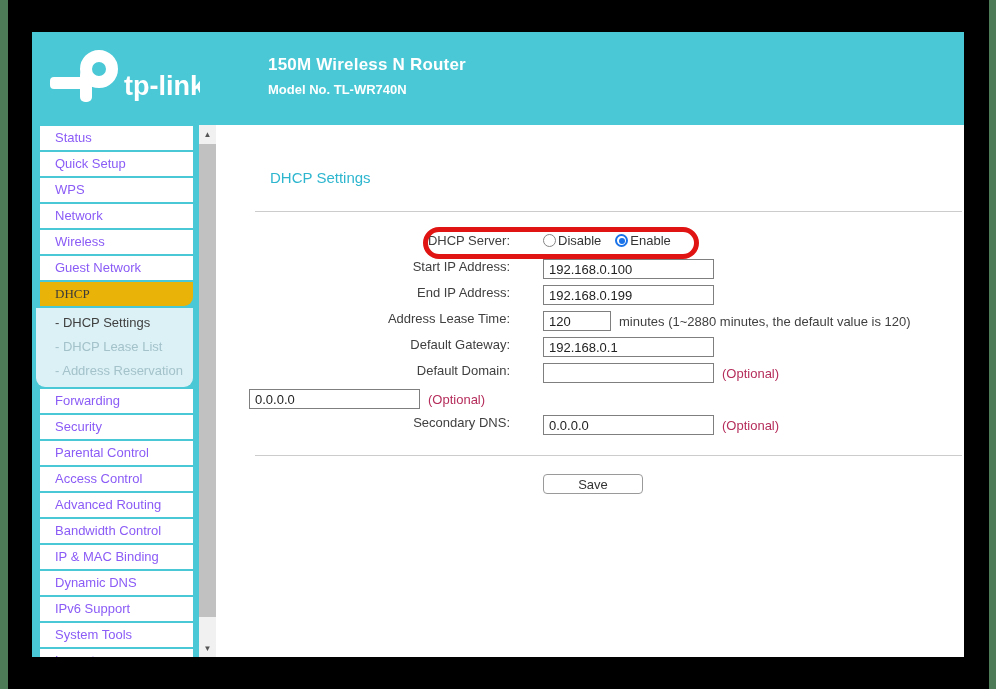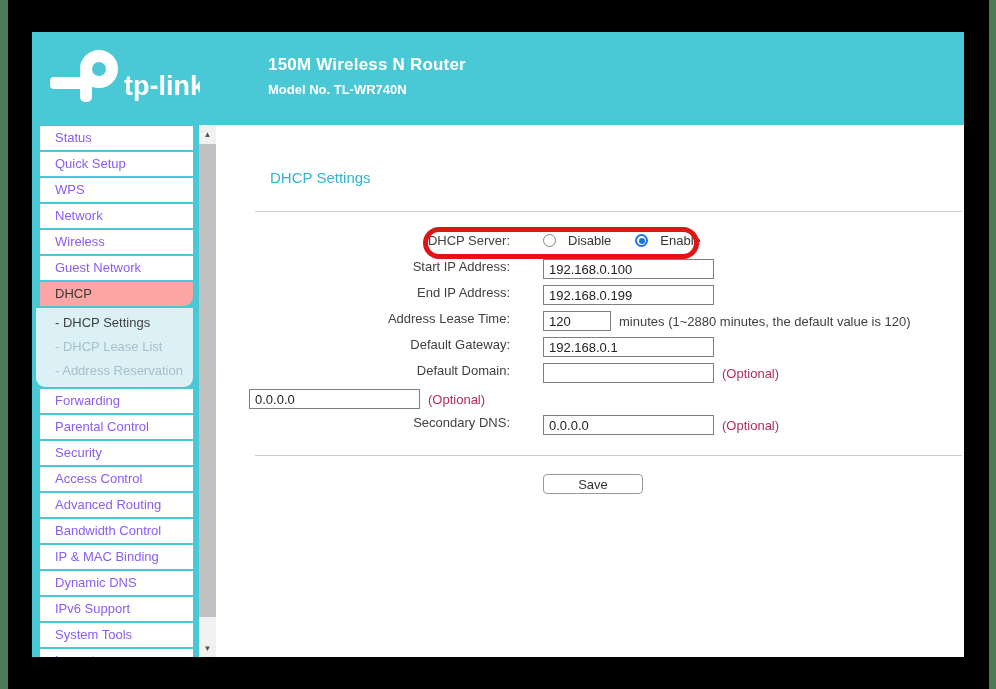--- a/index.html
+++ b/index.html
@@ -19,21 +19,21 @@
   .model { font-size:13px; font-weight:bold; margin-top:7px; }
 
   
   .body { position:relative; width:100%; height:532px; display:flex; }
 
   .sidebar { position:relative; width:167px; height:532px; background:#4ac8d5;
              overflow:hidden; padding:1px 0 0 0; }
   .side-item { height:24px; line-height:24px; background:#fff; margin:0 6px 2px 8px;
                padding-left:15px; font-size:13px; color:#8b5cf6; cursor:pointer;
                white-space:nowrap; }
-  .side-item.active { background:#fca5a5; color:#3a3a3a; border-radius:0 0 9px 0; }
+  .side-item.active { background:#eab308; color:#3a3a3a; border-radius:0 0 9px 0;font-family:Liberation Serif, serif; }
   .submenu { background:#dcf1f6; margin:0 6px 2px 4px; padding:3px 0 4px 0;
              border-radius:0 0 9px 9px; }
   .sub-item { height:24px; line-height:24px; padding-left:19px; font-size:13px;
               color:#a3c2ca; cursor:pointer; white-space:nowrap; }
   .sub-item.selected { color:#3f3f3f; }
 
   .scrollbar { position:relative; width:17px; height:532px; background:#f1f1f1; }
   .scroll-btn { position:absolute; left:0; width:17px; height:18px; background:#f1f1f1;
                 display:flex; align-items:center; justify-content:center;
                 font-size:8px; color:#555; cursor:pointer; }
@@ -51,21 +51,21 @@
   .flabel { width:294px; text-align:right; font-size:13px; color:#404040;
             flex:0 0 auto; }
   .controls { margin-left:33px; display:flex; align-items:center; }
   .finput { width:171px; height:20px; border:1px solid #7f7f7f; background:#fff;
             font-size:13px; color:#222; padding:0 5px;
             font-family:"Liberation Sans", sans-serif; }
   .finput.short { width:68px; }
   .fnote { margin-left:8px; font-size:13px; color:#3f3f3f; white-space:nowrap; }
   .fnote.optional { color:#b52d5b; }
 
-  .radio-group { display:flex; align-items:center; gap:12px; font-size:13px; color:#333; }
+  .radio-group { display:flex; align-items:center; gap:2px; font-size:13px; color:#333; }
   .radio { width:13px; height:13px; border-radius:50%; border:1px solid #858585;
            background:#fff; display:inline-block; cursor:pointer; position:relative; }
   .radio.checked { border:2px solid #1a73e8; }
   .radio.checked::after { content:""; position:absolute; left:1.5px; top:1.5px;
            right:1.5px; bottom:1.5px; background:#1a73e8; border-radius:50%; }
   .radio-label { margin-right:12px; cursor:default; }
 
   .annotation { position:absolute; left:207px; top:102px; width:276px; height:32px;
                 border:5px solid #e01513; border-radius:16px; pointer-events:none; }
 
@@ -103,22 +103,22 @@
         <div class="side-item">Network</div>
         <div class="side-item">Wireless</div>
         <div class="side-item">Guest Network</div>
         <div class="side-item active">DHCP</div>
         <div class="submenu">
           <div class="sub-item selected">- DHCP Settings</div>
           <div class="sub-item">- DHCP Lease List</div>
           <div class="sub-item">- Address Reservation</div>
         </div>
         <div class="side-item">Forwarding</div>
+        <div class="side-item">Security</div>
         <div class="side-item">Parental Control</div>
-        <div class="side-item">Security</div>
         <div class="side-item">Access Control</div>
         <div class="side-item">Advanced Routing</div>
         <div class="side-item">Bandwidth Control</div>
         <div class="side-item">IP &amp; MAC Binding</div>
         <div class="side-item">Dynamic DNS</div>
         <div class="side-item">IPv6 Support</div>
         <div class="side-item">System Tools</div>
         <div class="side-item">Logout</div>
       </div>
 

